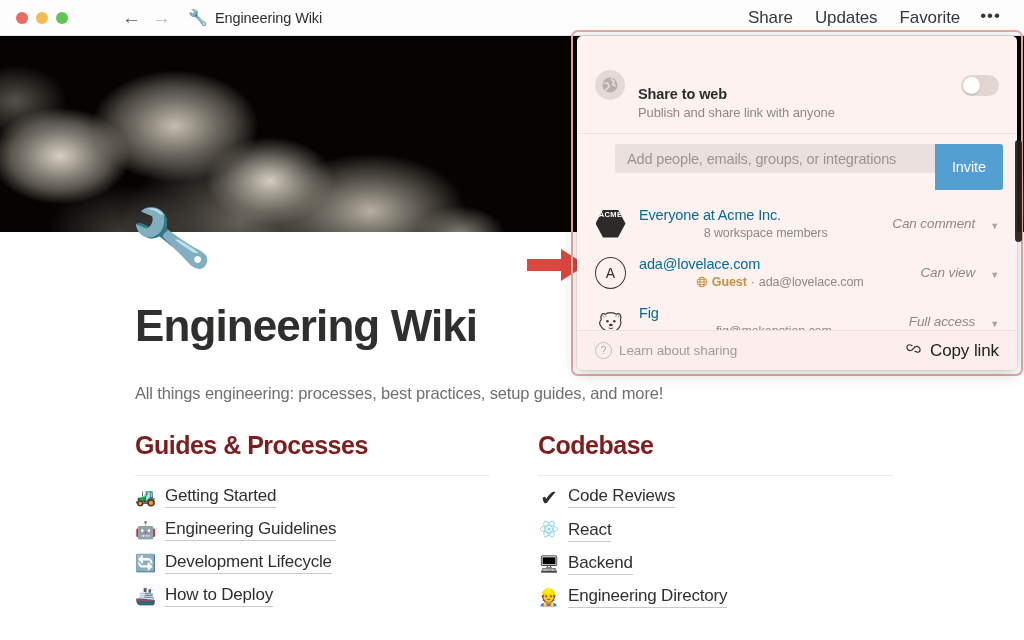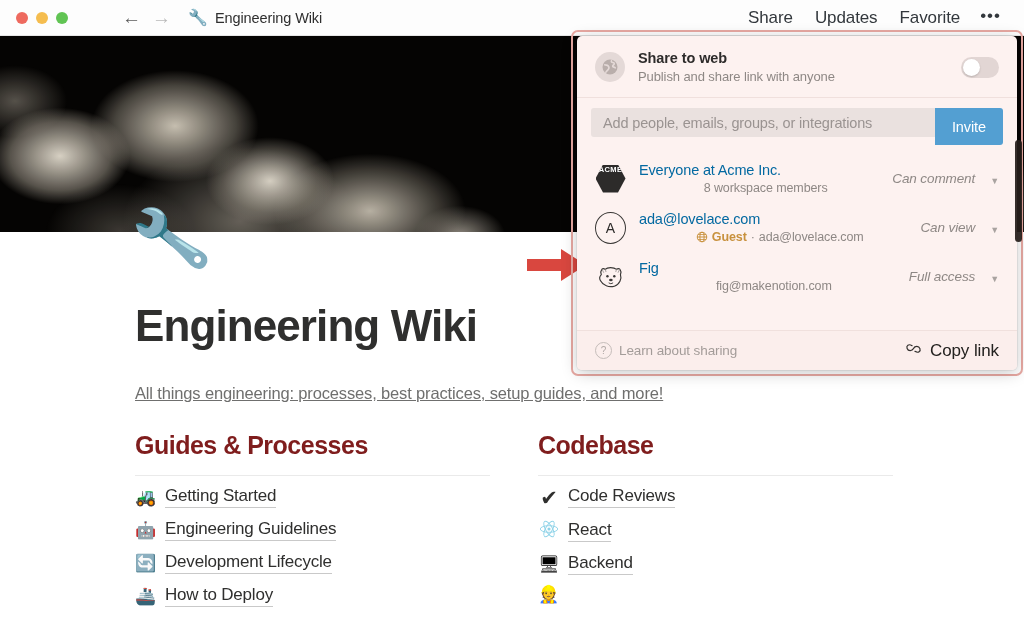--- a/index.html
+++ b/index.html
@@ -106,21 +106,21 @@
   
   .red-arrow{position:absolute;left:523px;top:245px;width:68px;height:40px;z-index:40;}
 
   
   .content{position:absolute;left:0;top:232px;width:1024px;}
   .page-title{
     margin:72px 0 0 135px;font-size:44px;font-weight:bold;color:#2f2f2e;
     letter-spacing:-0.9px;line-height:1;
   }
   .page-sub{
-    margin:36px 0 16px 135px;font-size:16.5px;color:#6f6f6e;letter-spacing:-0.15px;text-decoration:underline;
+    margin:36px 0 16px 135px;font-size:16.5px;color:#6f6f6e;letter-spacing:-0.15px;
   }
   .cols{display:flex;margin:28px 0 0 135px;gap:48px;}
   .col{width:355px;}
   .col h2{
     margin:0;font-size:25px;font-weight:bold;color:#7f1d1d;letter-spacing:-0.5px;
   }
   .col .rule{height:1px;background:#eaeaea;margin:15px 0 10px 0;}
   .link-row{display:flex;align-items:center;gap:8px;margin:6px 0 11px 0;}
   .link-emoji{font-size:17px;line-height:1;width:22px;text-align:center;flex:none;}
   .link-text{
@@ -144,42 +144,43 @@
   }
   .pop-share-web{
     display:flex;align-items:center;padding:14px 18px 13px 18px;
     border-bottom:1px solid #f0e0dd;
   }
   .globe-circle{
     width:30px;height:30px;border-radius:50%;background:#e4d9d7;flex:none;
     display:flex;align-items:center;justify-content:center;margin-right:13px;
   }
   .sw-texts{flex:1;min-width:0;}
-  .sw-title{font-size:14.5px;color:#2e2c2b;font-weight:bold;letter-spacing:-0.1px;}
+  .sw-title{font-size:14.5px;color:#2e2c2b;font-weight:bold;letter-spacing:-0.1px;margin-top:36px;}
   .sw-sub{font-size:13px;color:#8e8885;margin-top:3px;letter-spacing:-0.1px;}
   .toggle{
     width:38px;height:21px;border-radius:11px;background:#e2d6d4;flex:none;
     position:relative;
   }
   .toggle .knob{
     position:absolute;left:2px;top:2px;width:17px;height:17px;border-radius:50%;
     background:#fff;box-shadow:0 1px 2px rgba(0,0,0,.18);
   }
 
   .pop-invite{display:flex;align-items:stretch;padding:10px 14px 9px 14px;}
   .invite-input{
     flex:1;background:#eae1df;border:none;border-radius:3px 0 0 3px;
     padding:0 12px;font-size:14.5px;color:#2e2c2b;height:29px;
     font-family:"Liberation Sans","DejaVu Sans",sans-serif;outline:none;
     letter-spacing:-0.15px;
+    margin-left:24px;
   }
   .invite-input::placeholder{color:#9a9391;}
   .invite-btn{
     background:#539fd2;color:#fff;border:none;border-radius:0 3px 3px 0;
-    font-size:14.5px;padding:0 17px;height:37px;cursor:pointer;
+    font-size:14.5px;padding:0 17px;height:46px;cursor:pointer;
     font-family:"Liberation Sans","DejaVu Sans",sans-serif;letter-spacing:-0.1px;
   }
 
   .member{display:flex;align-items:center;padding:8px 18px;min-height:46px;box-sizing:border-box;}
   .avatar{width:31px;height:31px;flex:none;margin-right:13px;
     display:flex;align-items:center;justify-content:center;}
   .av-acme{
     width:30px;height:28px;background:#2d2b2a;
     clip-path:polygon(25% 0,75% 0,100% 50%,75% 100%,25% 100%,0 50%);
     display:flex;justify-content:center;
@@ -306,20 +307,21 @@
             </svg>
           </span>
           <span class="link-text">React</span>
         </div>
         <div class="link-row">
           <span class="link-emoji">🖥</span>
           <span class="link-text">Backend</span>
         </div>
         <div class="link-row">
           <span class="link-emoji">👷</span>
+          <span class="link-text">Engineering Directory</span>
         </div>
       </div>
 
     </div>
   </div>
 
   <div class="red-arrow">
     <svg width="68" height="40" viewBox="0 0 68 40">
       <path d="M4 14 L38 14 L38 4 L63 20 L38 36 L38 26 L4 26 Z" fill="#d9473f" stroke="#ffffff" stroke-width="4" stroke-linejoin="round"></path>
       <path d="M4 14 L38 14 L38 4 L63 20 L38 36 L38 26 L4 26 Z" fill="#d9473f"></path>

